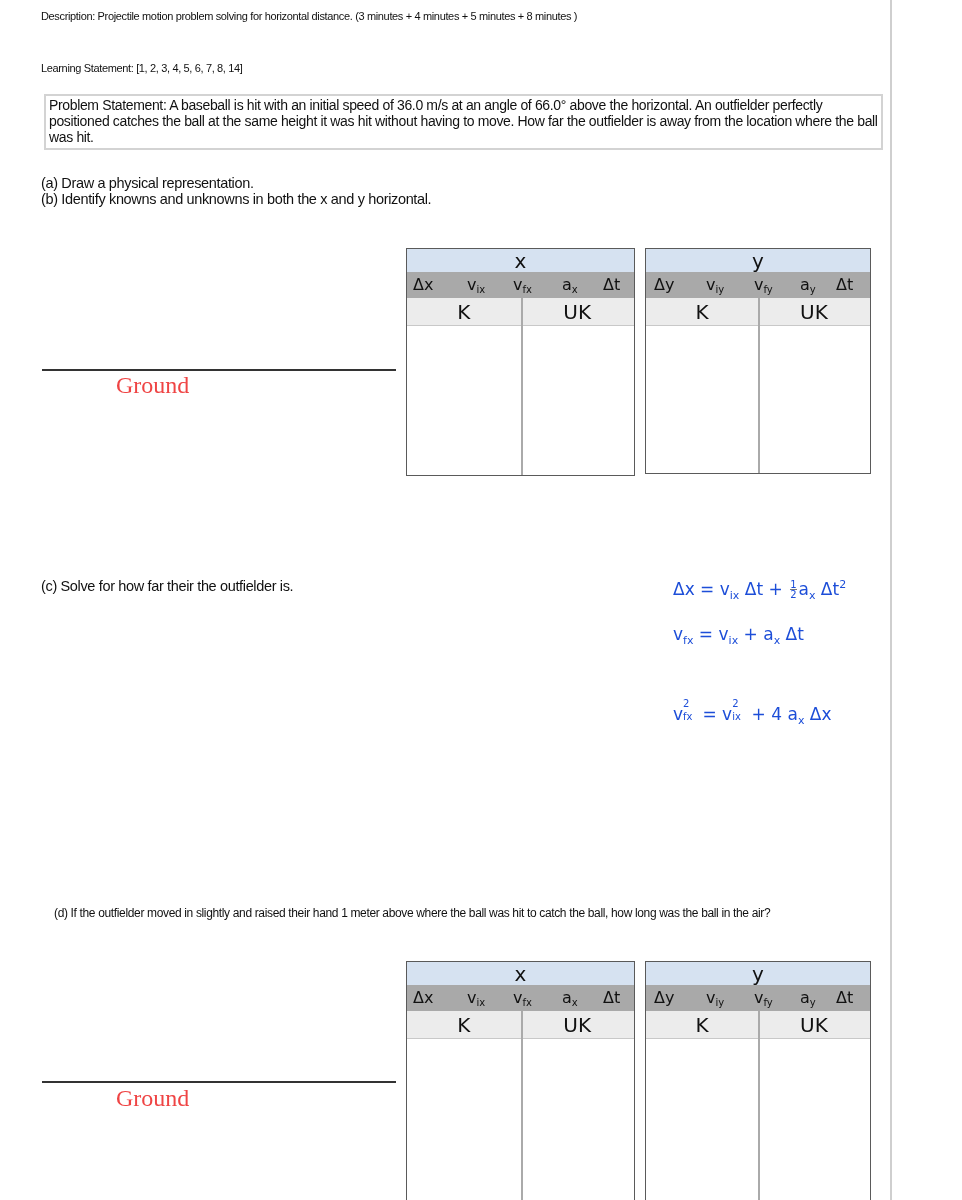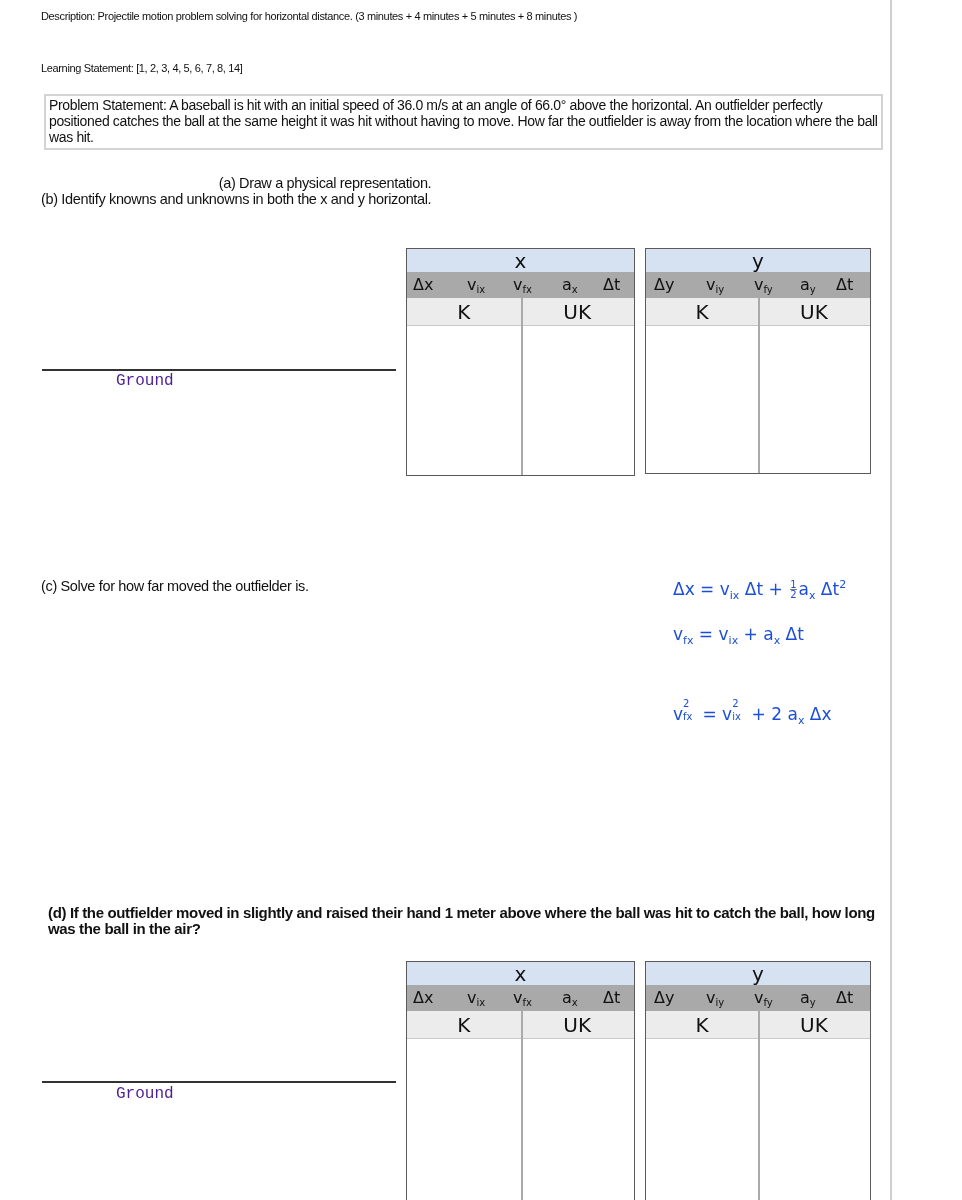--- a/index.html
+++ b/index.html
@@ -5,35 +5,35 @@
   html, body { margin: 0; padding: 0; background: #ffffff; }
   body { width: 962px; height: 1200px; position: relative; overflow: hidden;
          font-family: "Liberation Sans", sans-serif; color: #111; }
   .abs { position: absolute; }
   .page-edge { position: absolute; left: 890px; top: 0; width: 2px; height: 1200px; background: #cfcfcf; }
   .narrow { font-family: "Liberation Sans Narrow", "Liberation Sans", sans-serif; font-size: 11px; letter-spacing: -0.35px; line-height: 16px; }
   .desc { left: 41px; top: 8px; width: 845px; }
   .lo { left: 41px; top: 60px; }
   .ps-box { left: 37px; top: 94px; width: 839px; height: 56px; border: 2px solid #d3d3d3; padding: 1px 3px; box-sizing: border-box; margin-left: 7px; }
   .ps-box .narrow { line-height: 16px; font-size: 14px; }
-  .parts { left: 41px; top: 175px; text-align: right; }
+  .parts { left: 41px; top: 175px; }
   
   .kt { position: absolute; border: 1.5px solid #5a5a5a; box-sizing: border-box; background: #fff; }
   .kt .hdr { position: absolute; left: 0; right: 0; top: 0; height: 23px; background: #d6e2f1; border-bottom: 1px solid #999;
              text-align: center; font-family: "DejaVu Sans", sans-serif; font-size: 20px; line-height: 24px; color: #111; }
   .kt .vars { position: absolute; left: 0; right: 0; top: 23px; height: 26px; background: #a9a9a9; border-bottom: 1px solid #8a8a8a;
               font-family: "DejaVu Sans", sans-serif; font-size: 16px; line-height: 26px; color: #111; }
   .kt .vars span { position: absolute; top: 0; }
   .kt .vars sub { font-size: 10px; vertical-align: -3px; }
   .kt .ku { position: absolute; left: 0; right: 0; top: 49px; height: 27px; background: #ececec; border-bottom: 1px solid #c8c8c8;
             font-family: "DejaVu Sans", sans-serif; font-size: 20px; line-height: 28px; color: #111; }
   .kt .ku span { position: absolute; top: 0; width: 50%; text-align: center; }
   .kt .divider { position: absolute; top: 49px; bottom: 0; width: 2px; background: #aaa; left: 50%; }
   .ground-line { position: absolute; height: 2px; background: #333; }
-  .ground-label { position: absolute; font-family: Liberation Mono, monospace; font-size: 16px; color: #4c1d95; }
+  .ground-label { position: absolute; font-family: Liberation Serif, serif; font-size: 24px; color: #ef4444; }
   .eq { position: absolute; font-family: "DejaVu Sans", sans-serif; font-size: 17px; color: #1d4ed8; white-space: nowrap; }
   .eq sub { font-size: 11px; vertical-align: -4px; }
   .eq sup { font-size: 11px; vertical-align: 7px; }
   .frac { display: inline-block; font-size: 10px; line-height: 9px; text-align: center; vertical-align: -3px; margin: 0 2px; }
   .frac span { display: block; }
   .ss { display: inline-block; position: relative; width: 14px; height: 1em; }
   .ss i { position: absolute; left: 0; font-style: normal; font-size: 10px; }
   .ss i.top { top: -5px; }
   .ss i.bot { top: 8px; }
 </style>
@@ -92,33 +92,33 @@
     <span style="left:154px;"><span style="position:static">a</span><sub>y</sub></span>
     <span style="left:190px;">Δt</span>
   </div>
   <div class="ku">
     <span style="left:0;">K</span>
     <span style="left:50%;">UK</span>
   </div>
   <div class="divider"></div>
 </div>
 
-<div class="abs narrow" style="left:41px; top:578px; font-size:14.5px;">(c)  Solve for how far moved the outfielder is.</div>
+<div class="abs narrow" style="left:41px; top:578px; font-size:14.5px;">(c)  Solve for how far their the outfielder is.</div>
 
 <div class="eq" style="left:673px; top:578px;">
   <span>Δx = v</span><sub>ix</sub><span> Δt + </span><span class="frac"><span style="border-bottom:1px solid #777;">1</span><span>2</span></span><span>a</span><sub>x</sub><span> Δt</span><sup>2</sup>
 </div>
 <div class="eq" style="left:673px; top:624px;">
   <span>v</span><sub>fx</sub><span> = v</span><sub>ix</sub><span> + a</span><sub>x</sub><span> Δt</span>
 </div>
 <div class="eq" style="left:673px; top:703px;">
-  <span>v</span><span class="ss"><i class="top">2</i><i class="bot">fx</i></span><span> = v</span><span class="ss"><i class="top">2</i><i class="bot">ix</i></span><span> + 2 a</span><sub>x</sub><span> Δx</span>
+  <span>v</span><span class="ss"><i class="top">2</i><i class="bot">fx</i></span><span> = v</span><span class="ss"><i class="top">2</i><i class="bot">ix</i></span><span> + 4 a</span><sub>x</sub><span> Δx</span>
 </div>
 
-<div class="abs narrow" style="left:48px; top:905px; width:845px; font-size:15px;font-weight:bold;">(d)  If the outfielder moved in slightly and raised their hand 1 meter above where the ball was hit to catch the ball, how long was the ball in the air?</div>
+<div class="abs narrow" style="left:54px; top:905px; width:845px; font-size:12px;">(d)  If the outfielder moved in slightly and raised their hand 1 meter above where the ball was hit to catch the ball, how long was the ball in the air?</div>
 
 <div class="ground-line" style="left:42px; top:1081px; width:354px;"></div>
 <div class="ground-label" style="left:116px; top:1085px;">Ground</div>
 
 <div class="kt" style="left:406px; top:961px; width:229px; height:250px;">
   <div class="hdr">x</div>
   <div class="vars">
     <span style="left:6px;">Δx</span>
     <span style="left:60px;"><span style="position:static">v</span><sub>ix</sub></span>
     <span style="left:106px;"><span style="position:static">v</span><sub>fx</sub></span>

